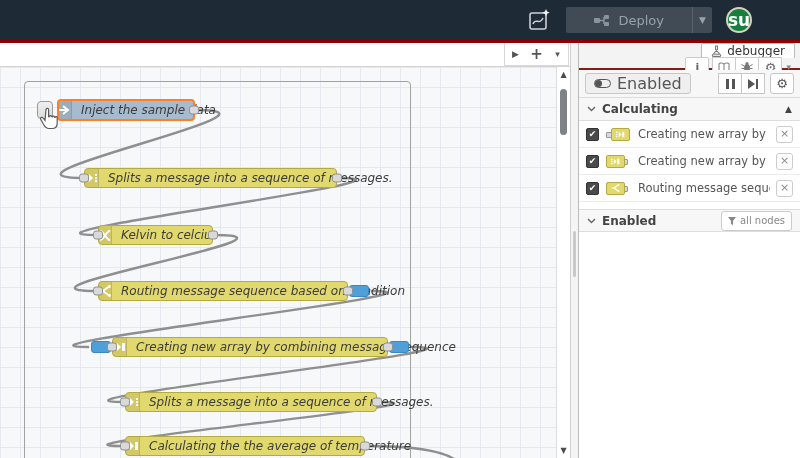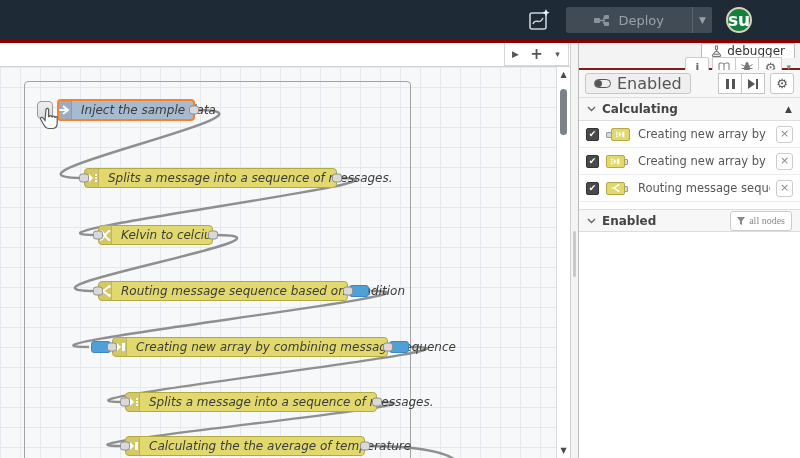--- a/index.html
+++ b/index.html
@@ -118,21 +118,21 @@
   .mini-port { position:absolute; top:5px; width:6px; height:6px; background:#d9d9d9;
     border:1px solid #999; border-radius:1px; }
   .mini-node.pl .mini-body { left:6px; } .mini-node.pl .mini-port { left:1px; }
   .mini-node.pr .mini-body { left:1px; }  .mini-node.pr .mini-port { left:17px; }
   .bp-label { flex:1; font-size:11.5px; color:#555; white-space:nowrap; overflow:hidden; }
   .bp-close { width:17px; height:17px; background:#fff; border:1px solid #ccc; border-radius:3px;
     color:#888; font-size:11px; line-height:14px; text-align:center; cursor:pointer; flex:none; }
   .bp-gap { height:7px; background:#fff; }
   .filter-btn { margin-left:auto; display:flex; align-items:center; gap:4px; background:#fff;
     border:1px solid #ccc; border-radius:3px; height:20px; padding:0 6px;
-    font-size:10px; font-weight:normal; color:#888; cursor:pointer;font-family:Liberation Serif, serif; }
+    font-size:10px; font-weight:normal; color:#888; cursor:pointer; }
   .sb-empty { flex:1; background:#fff; }
   svg { display:block; }
 </style>
 </head>
 <body>
 
 <div class="header">
   <div class="hbtn">
     <svg width="26" height="26" viewBox="0 0 26 26">
       <rect x="4" y="6" width="16" height="16" rx="2" fill="none" stroke="#c9d0d8" stroke-width="1.6"></rect>

